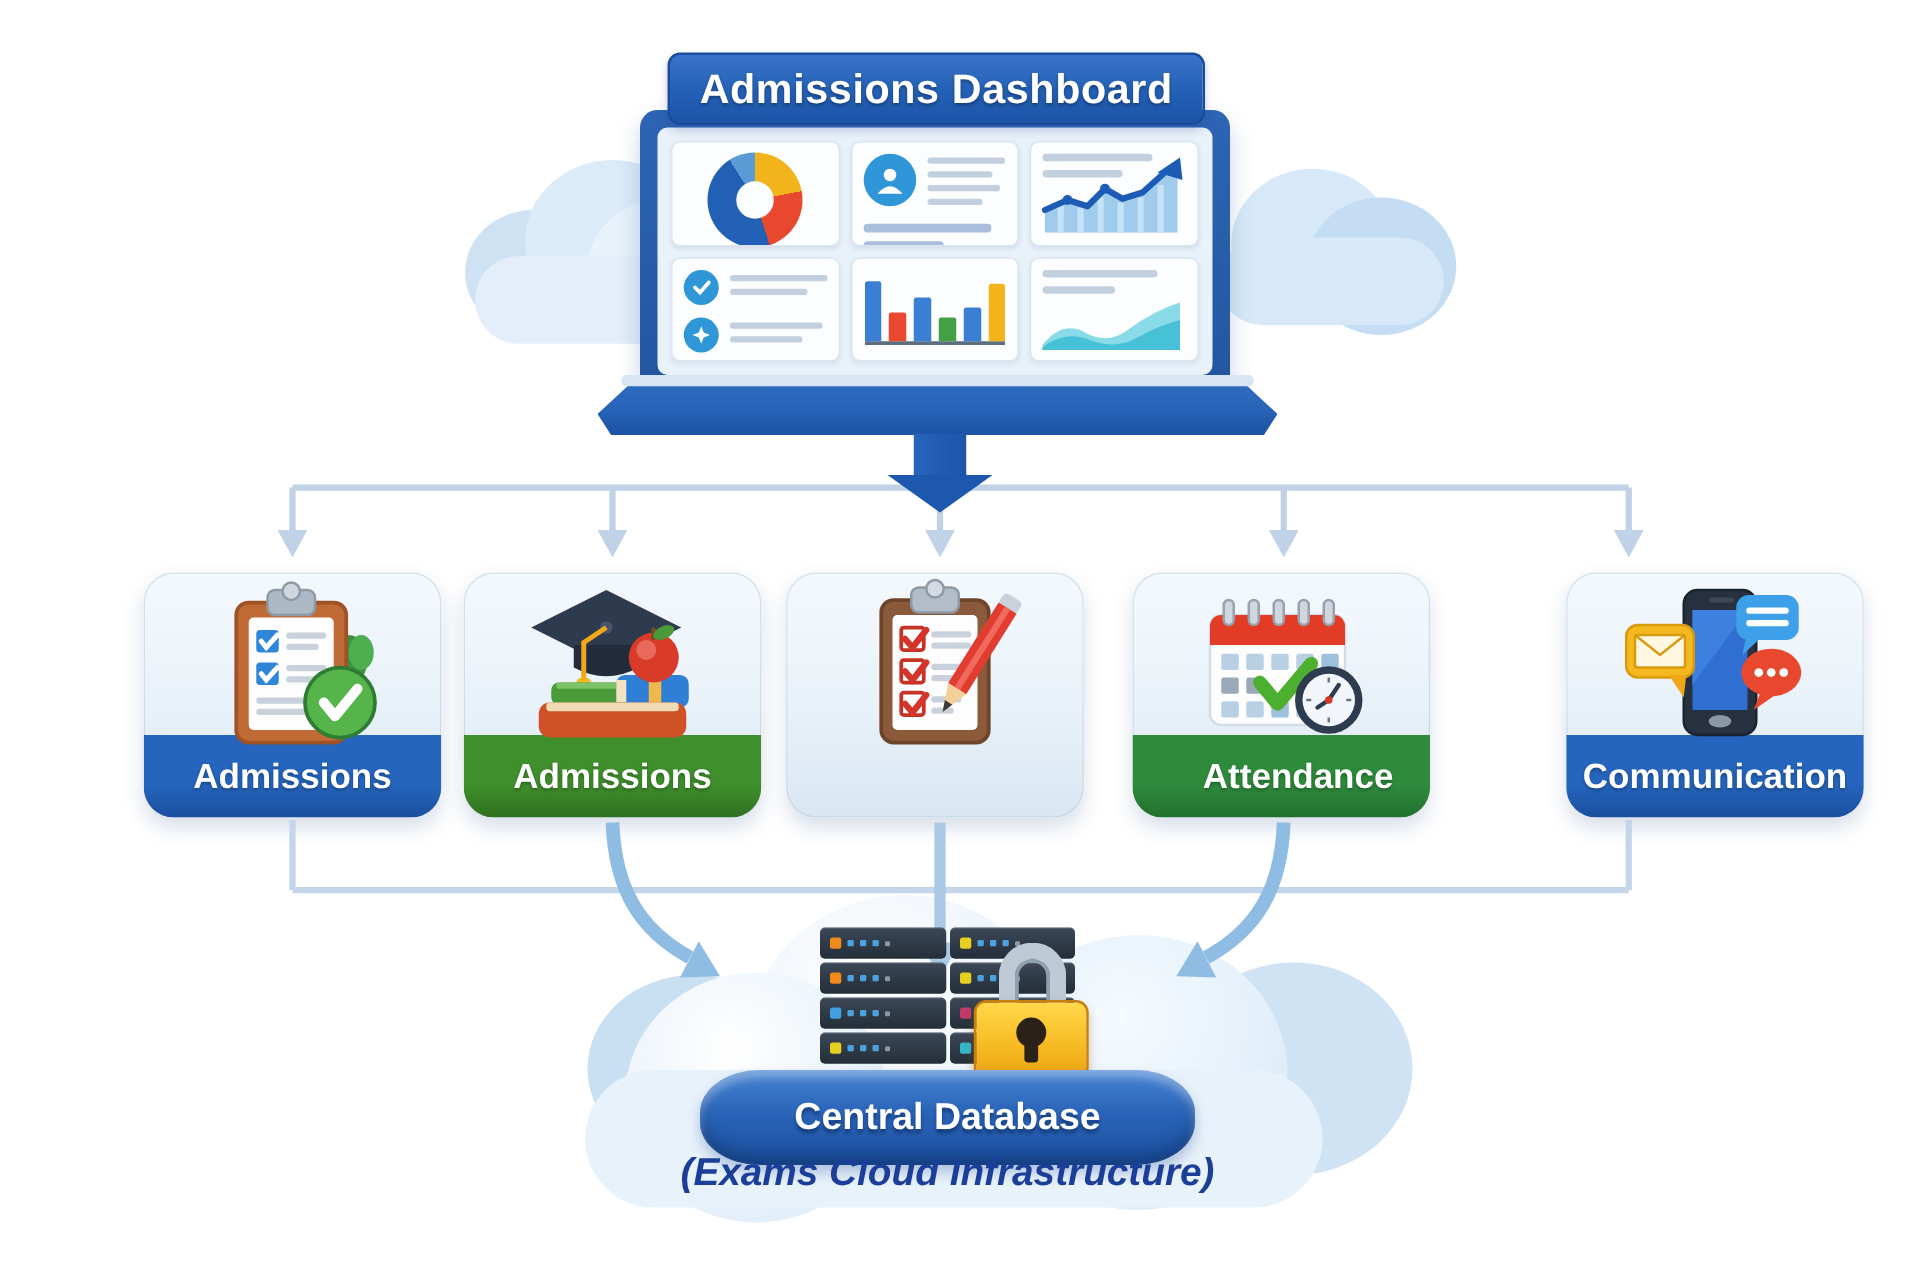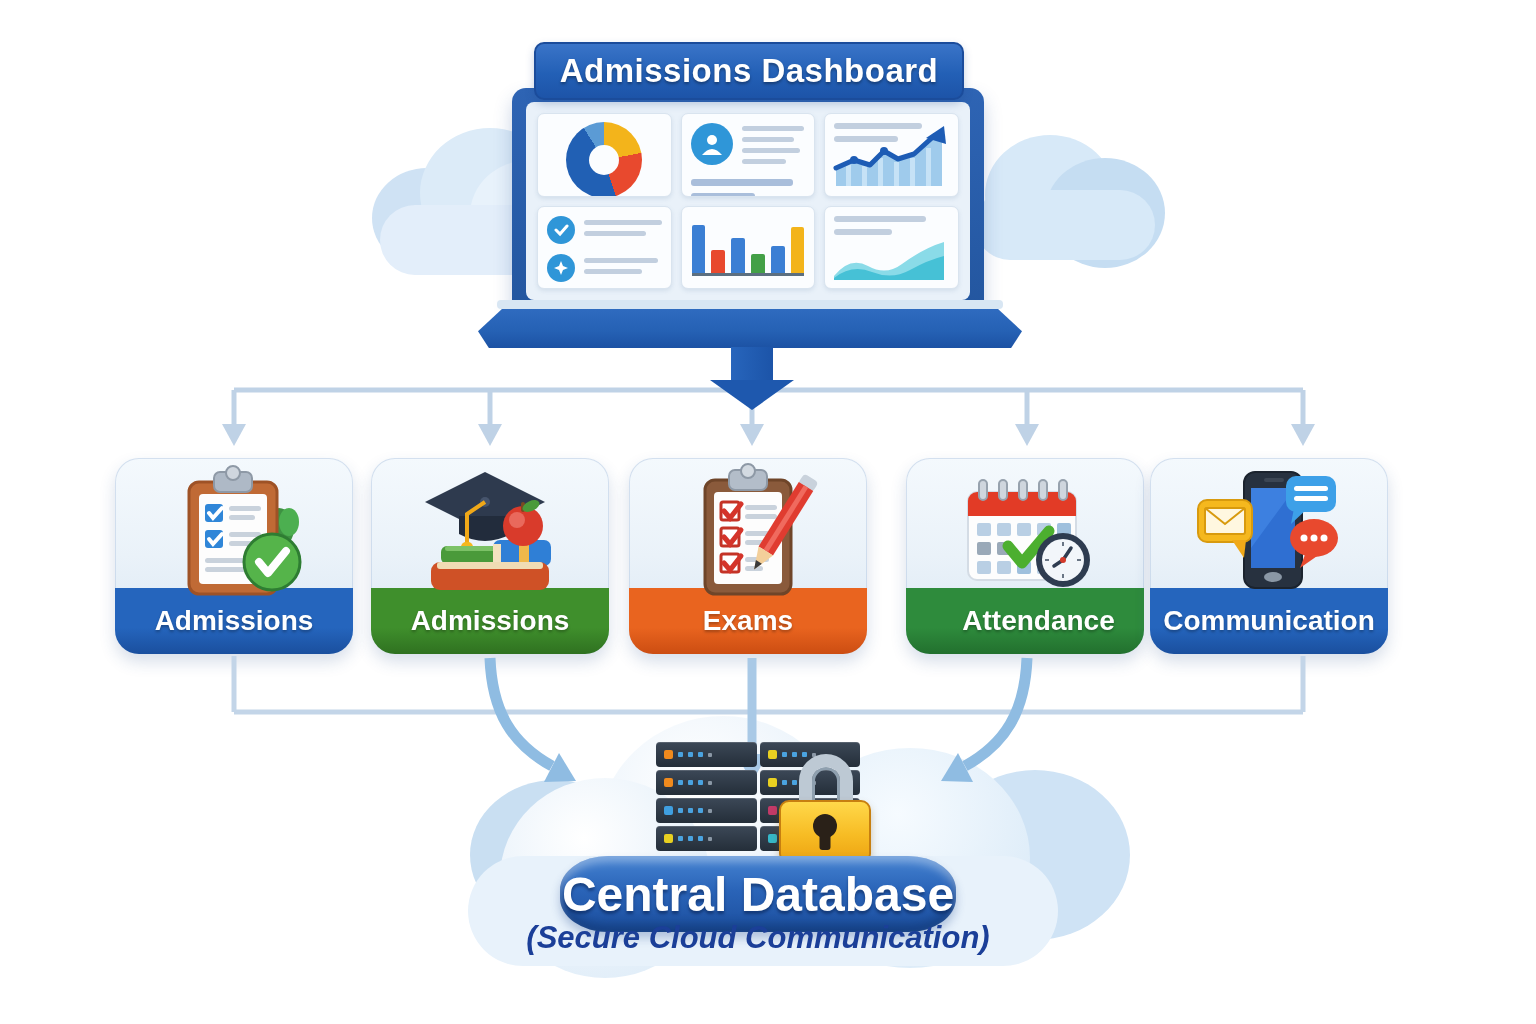--- a/index.html
+++ b/index.html
@@ -98,21 +98,21 @@
     width:24px; height:24px; background:#2a2118; border-radius:50%; }
   .keyhole::after { content:""; position:absolute; left:50%; top:16px; transform:translateX(-50%);
     width:11px; height:20px; background:#2a2118; border-radius:0 0 3px 3px; }
 
   .db-pill { position:absolute; left:560px; top:856px; width:396px; height:76px; z-index:11;
     background:linear-gradient(180deg,#4583d2 0%,#2a64b8 45%,#1c4f9e 100%);
     border-radius:48px / 34px;
     box-shadow:inset 0 6px 8px rgba(255,255,255,.35), inset 0 -8px 10px rgba(10,40,90,.4),
       0 6px 10px rgba(40,80,150,.3);
     display:flex; align-items:center; justify-content:center;
-    color:#fff; font-weight:bold; font-size:48px; text-shadow:0 3px 3px rgba(0,20,60,.45); }
+    color:#fff; font-weight:bold; font-size:30px; text-shadow:0 3px 3px rgba(0,20,60,.45); }
   .db-subtitle { position:absolute; left:458px; top:920px; width:600px; z-index:11;
     text-align:center; color:#1b3f98; font-weight:bold; font-style:italic; font-size:31px; }
 </style>
 </head>
 <body>
 
 <div id="canvas">
 
   <div>
     <div class="puff" style="left:372px;top:168px;width:110px;height:100px;background:#cfe2f4;"></div>
@@ -325,21 +325,20 @@
         </g>
         <g transform="rotate(32 104 70)">
           <rect x="96" y="6" width="17" height="12" rx="4" fill="#c9d2dc"></rect>
           <rect x="96" y="16" width="17" height="76" fill="#e03c30"></rect>
           <rect x="102" y="16" width="5" height="76" fill="#f06a5e"></rect>
           <polygon points="96,92 113,92 104.5,114" fill="#f3cf9a"></polygon>
           <polygon points="101,105 108,105 104.5,114" fill="#3a3a3a"></polygon>
         </g>
       </svg>
     </div>
-    <div class="module-banner" style="background: linear-gradient(rgb(233, 100, 31) 0%, rgb(233, 100, 31) 60%, rgb(204, 77, 18) 100%);">Exams</div>
   </div>
 
   <div class="module-card" style="left:906px;">
     <div class="module-icon">
       <svg width="150" height="142" viewBox="0 0 150 142">
         <rect x="18" y="30" width="108" height="88" rx="9" fill="#fdfdfd" stroke="#d4dce5" stroke-width="2"></rect>
         <path d="M18 39 a9 9 0 0 1 9 -9 h90 a9 9 0 0 1 9 9 v15 h-108 z" fill="#e23b26"></path>
         <g fill="#cfd6de" stroke="#97a2ae" stroke-width="2">
           <rect x="29" y="18" width="8" height="20" rx="4"></rect>
             <rect x="49" y="18" width="8" height="20" rx="4"></rect>
@@ -371,21 +370,21 @@
             <line x1="127" y1="98" x2="131" y2="98"></line>
         </g>
         <line x1="113" y1="98" x2="121" y2="86" stroke="#2e3c50" stroke-width="3.5" stroke-linecap="round"></line>
         <line x1="113" y1="98" x2="104" y2="104" stroke="#2e3c50" stroke-width="3.5" stroke-linecap="round"></line>
         <circle cx="113" cy="98" r="3" fill="#d43a2a"></circle>
       </svg>
     </div>
     <div class="module-banner" style="background: linear-gradient(rgb(46, 139, 60) 0%, rgb(46, 139, 60) 60%, rgb(34, 112, 46) 100%); padding-left: 27px;">Attendance</div>
   </div>
 
-  <div class="module-card" style="left:1150px;">
+  <div class="module-card" style="left:1253px;">
     <div class="module-icon">
       <svg width="150" height="142" viewBox="0 0 150 142">
         <rect x="50" y="10" width="58" height="116" rx="11" fill="#27313f" stroke="#1b232e" stroke-width="2"></rect>
         <rect x="57" y="26" width="44" height="80" fill="#2f6fd2"></rect>
         <polygon points="57,26 101,26 57,86" fill="#3d80e0"></polygon>
         <rect x="70" y="16" width="20" height="4" rx="2" fill="#3c4654"></rect>
         <ellipse cx="79" cy="115" rx="9" ry="5" fill="#8a97a5"></ellipse>
         <rect x="92" y="14" width="50" height="36" rx="10" fill="#3da0e8"></rect>
         <polygon points="100,46 114,46 97,62" fill="#3da0e8"></polygon>
         <rect x="100" y="24" width="34" height="5" rx="2.5" fill="#fff"></rect>
@@ -491,15 +490,15 @@
     <g fill="#8fbce2">
       <polygon points="576,781 544,782 559,753"></polygon>
       <polygon points="941,781 973,782 958,753"></polygon>
       <polygon points="752,782 736,754 768,754" fill="#a9c9e6"></polygon>
     </g>
   </svg>
 
   <div class="db-pill">
     <span>Central Database</span>
   </div>
-  <div class="db-subtitle">(Secure Cloud Communication)</div>
+  <div class="db-subtitle">(Exams Cloud Infrastructure)</div>
 
 </div>
 
 </body></html>

